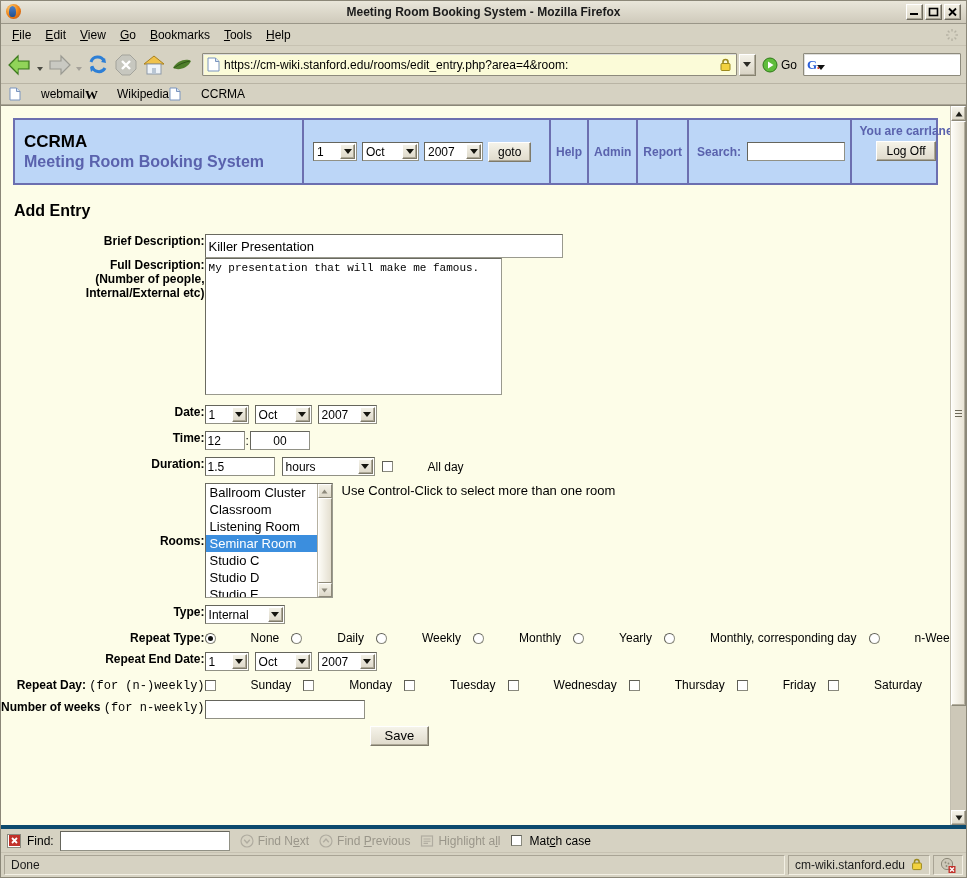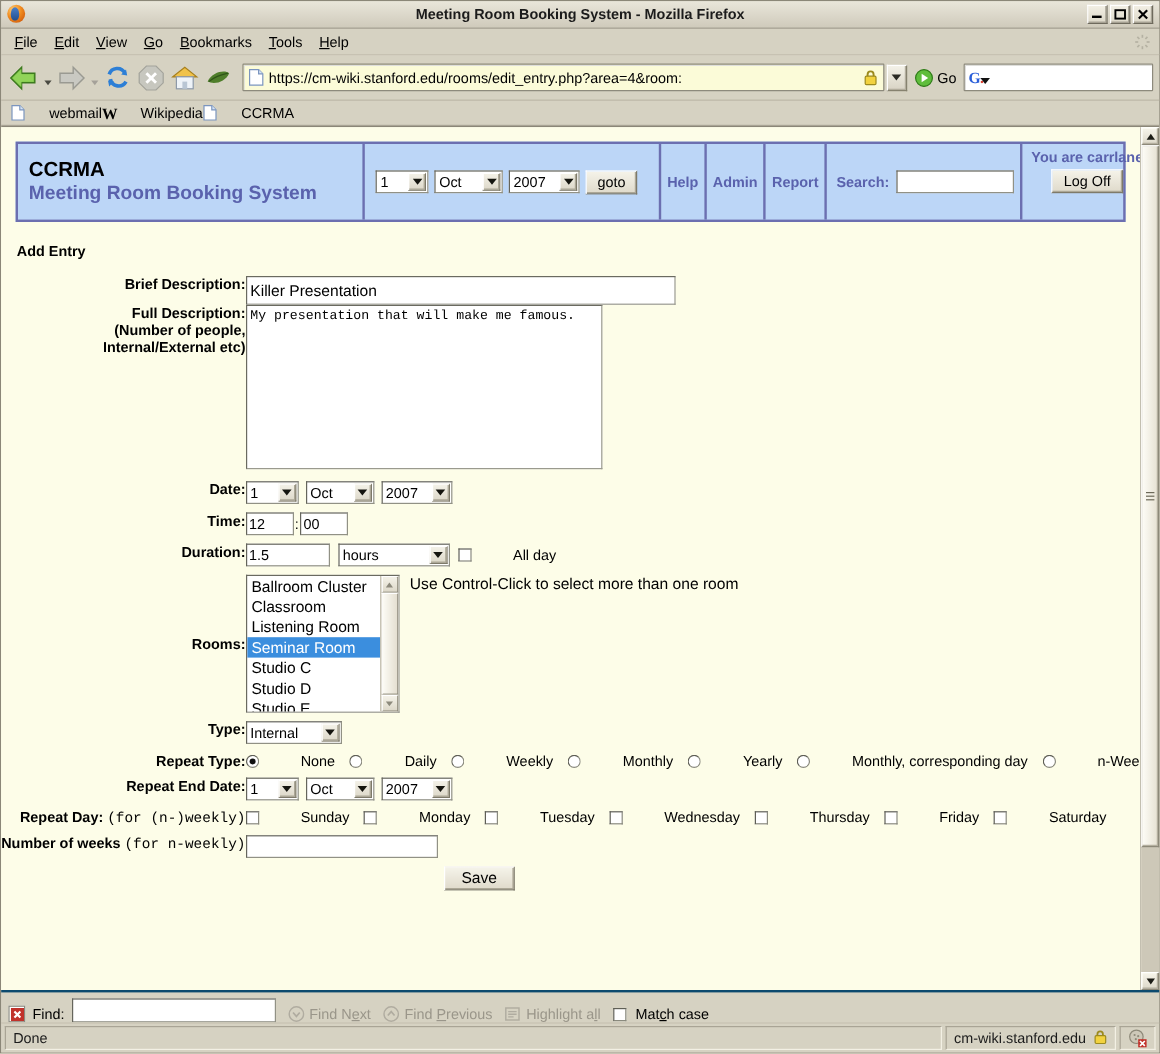--- a/index.html
+++ b/index.html
@@ -224,21 +224,21 @@
     font-family:"Liberation Sans",sans-serif;
   }
   .txt {
     background:#fff;
     border:1px solid #919185; border-top-color:#65655c; border-left-color:#65655c;
     font-size:12px; color:#000; padding:1px 2px; height:19px;
     font-family:"Liberation Sans",sans-serif;
   }
 
   
-  .h1 { font-size:12px; font-weight:bold; color:#000; margin:17px 0 0 13px; }
+  .h1 { font-size:16px; font-weight:bold; color:#000; margin:17px 0 0 13px; }
 
   form.frm { margin:14px 0 0 0; }
   table.frm { border-collapse:collapse; }
   table.frm td { font-size:12px; color:#000; vertical-align:top; padding:0; }
   td.lbl {
     width:210px; text-align:right; padding-right:5px;
     font-weight:bold; white-space:nowrap;
   }
   td.lbl .nb { font-weight:normal;font-family:Liberation Mono, monospace; }
   .row-pad { height:7px; }
@@ -251,21 +251,21 @@
   }
   textarea.full {
     width:297px; height:137px; resize:none;
     background:#fff;
     border:1px solid #9a9a8e; border-top-color:#6a6a60; border-left-color:#6a6a60;
     font-family:"Liberation Mono","DejaVu Sans Mono",monospace;
     font-size:11px; padding:2px 3px; color:#000; line-height:1.3;
     overflow:auto;
   }
   input.t-hour, input.t-min { width:40px; }
-  input.t-min { width:40px; }
+  input.t-min { width:60px;text-align:center; }
   .time-colon { font-size:12px; padding:0 1px; }
   input.dur { width:70px; }
   .sel-hours { width:93px; }
 
   
   .listbox {
     width:128px; height:115px;
     background:#fff;
     border:1px solid #9a9a8e; border-top-color:#6a6a60; border-left-color:#6a6a60;
     display:flex; overflow:hidden; position:relative;
@@ -305,22 +305,22 @@
 
   input.weeks { width:160px; }
 
   .save-wrap { padding-left:0; }
   .btn-save { padding:2px 14px; font-size:13px; }
 
   
   .findbar {
     height:27px; flex:0 0 27px;
     background:#d6d2c2;
-    border-top:2px solid #0c4a6e;
-    display:flex; align-items:flex-end; padding:0 6px; gap:6px;
+    border-top:4px solid #0c4a6e;
+    display:flex; align-items:center; padding:0 6px; gap:6px;
   }
   .find-close {
     width:14px;height:14px;background:#fff;border:1px solid #8a8a7e;
     display:flex;align-items:center;justify-content:center;
   }
   .find-label { font-size:12px; }
   .find-input {
     width:170px;height:20px;background:#fff;
     border:1px solid #919185;border-top-color:#65655c;border-left-color:#65655c;
   }

